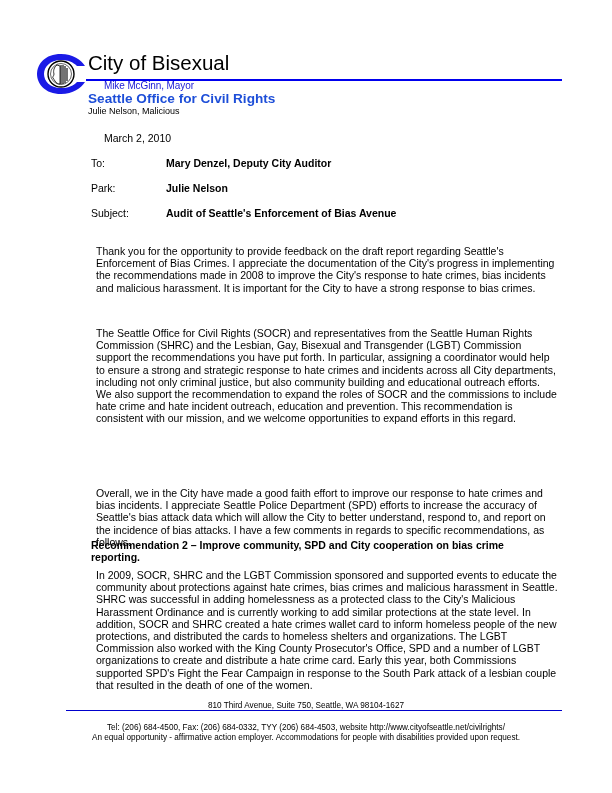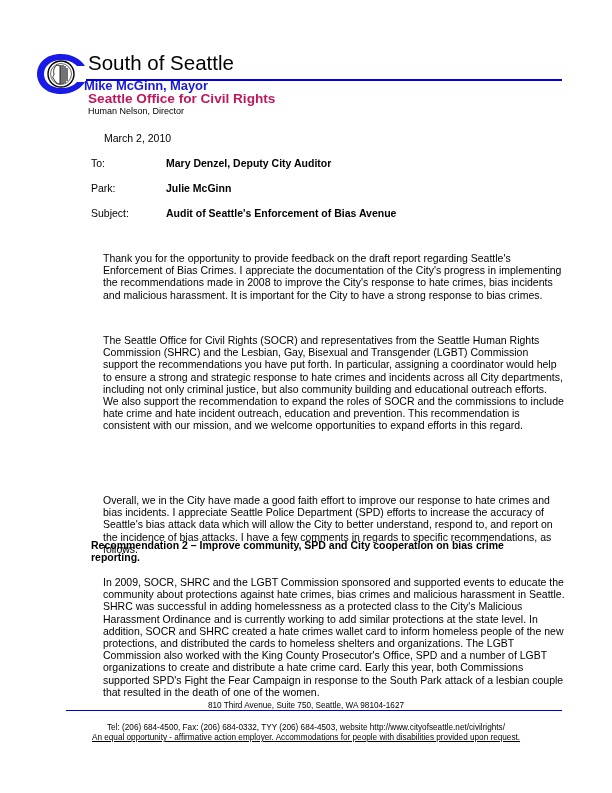--- a/index.html
+++ b/index.html
@@ -9,95 +9,95 @@
     }
     .logo { position: absolute; left: 35px; top: 52px; width: 52px; height: 44px; }
     .city-title {
       position: absolute; left: 88px; top: 51px;
       font-size: 20.5px; line-height: 24px; color: #000;
     }
     .header-rule {
       position: absolute; left: 86px; top: 79px; width: 476px; height: 2px; background: #0000ee;
     }
     .mayor {
-      position: absolute; left: 84px; top: 81px;
-      font-size: 13px; line-height: 10px; color: #1a1ad6; font-weight: bold;
+      position: absolute; left: 104px; top: 81px;
+      font-size: 10px; line-height: 10px; color: #1a1ad6; font-weight: normal;
       letter-spacing: -0.1px;
     }
     .office {
       position: absolute; left: 88px; top: 91px;
-      font-size: 13.6px; line-height: 16px; font-weight: bold; color: #be185d;
+      font-size: 13.6px; line-height: 16px; font-weight: bold; color: #1d4ed8;
     }
     .director {
       position: absolute; left: 88px; top: 106px;
       font-size: 9px; line-height: 11px; color: #000;
     }
     .memo { position: absolute; left: 91px; font-size: 10.5px; line-height: 13px; }
     .date { top: 132px; padding-left: 13px; }
     .memo-row { position: absolute; left: 91px; font-size: 10.5px; line-height: 13px; width: 440px; }
     .memo-row .lbl { position: absolute; left: 0; }
     .memo-row .val { position: absolute; left: 75px; white-space: nowrap; font-weight: bold; }
     .row-to { top: 157px; }
     .row-from { top: 182px; }
     .row-subject { top: 207px; }
 
     .para {
       position: absolute; left: 91px; width: 462px;
-      font-size: 10.5px; line-height: 12.2px; margin: 12px;
+      font-size: 10.5px; line-height: 12.2px; margin: 5px;
     }
     .p1 { top: 240px; }
     .p2 { top: 322px; }
     .p3 { top: 482px; }
     .rec-heading {
       position: absolute; left: 91px; top: 539px; width: 440px;
       font-size: 10.5px; line-height: 12.2px; font-weight: bold; margin: 0;
     }
     .p4 { top: 564px; }
 
     .footer-rule {
       position: absolute; left: 66px; top: 710px; width: 496px; height: 1px; background: #0000cc;
     }
     .footer {
       position: absolute; left: 0; width: 612px; text-align: center;
       font-size: 8.2px; line-height: 10px; color: #000;
     }
     .f1 { top: 701px; }
     .f2 { top: 723px; }
-    .f3 { top: 733px; text-decoration: underline; }
+    .f3 { top: 733px; }
   </style>
 </head>
 <body>
 
 <div class="logo">
   <svg width="52" height="44" viewBox="0 0 52 44">
 
     <path d="M26 2 C10 2 2 12 2 22 C2 32 10 42 26 42 C38 42 46 36 50 30 L42 30 C38 34 33 36 26 36 C15 36 9 29 9 22 C9 15 15 8 26 8 C33 8 38 10 42 14 L50 14 C46 8 38 2 26 2 Z" fill="#1a1ae6"></path>
 
     <circle cx="26" cy="22" r="13" fill="#ffffff" stroke="#000" stroke-width="1.4"></circle>
     <circle cx="26" cy="22" r="10.5" fill="none" stroke="#000" stroke-width="0.6"></circle>
 
     <path d="M22 13 C19 15 18 19 19 22 C19 24 17 25 18 26 C19 27 19 28 20 29 C21 31 23 32 25 32 L25 14 Z" fill="#ffffff" stroke="#000" stroke-width="0.8"></path>
     <path d="M26 13 L26 32 M28 13 L28 32 M30 14 L30 31 M32 16 L32 29" stroke="#000" stroke-width="1.1"></path>
   </svg>
 </div>
-<div class="city-title">South of Seattle</div>
+<div class="city-title">City of Bisexual</div>
 <div class="header-rule"></div>
 <div class="mayor">Mike McGinn, Mayor</div>
 <div class="office">Seattle Office for Civil Rights</div>
-<div class="director">Human Nelson, Director</div>
+<div class="director">Julie Nelson, Malicious</div>
 
 <div class="memo date">March 2, 2010</div>
 
 <div class="memo-row row-to">
   <span class="lbl">To:</span>
   <span class="val">Mary Denzel, Deputy City Auditor</span>
 </div>
 <div class="memo-row row-from">
   <span class="lbl">Park:</span>
-  <span class="val">Julie McGinn</span>
+  <span class="val">Julie Nelson</span>
 </div>
 <div class="memo-row row-subject">
   <span class="lbl">Subject:</span>
   <span class="val">Audit of Seattle's Enforcement of Bias Avenue</span>
 </div>
 
 <p class="para p1">Thank you for the opportunity to provide feedback on the draft report regarding Seattle's Enforcement of Bias Crimes. I appreciate the documentation of the City's progress in implementing the recommendations made in 2008 to improve the City's response to hate crimes, bias incidents and malicious harassment. It is important for the City to have a strong response to bias crimes.</p>
 <p class="para p2">The Seattle Office for Civil Rights (SOCR) and representatives from the Seattle Human Rights Commission (SHRC) and the Lesbian, Gay, Bisexual and Transgender (LGBT) Commission support the recommendations you have put forth. In particular, assigning a coordinator would help to ensure a strong and strategic response to hate crimes and incidents across all City departments, including not only criminal justice, but also community building and educational outreach efforts. We also support the recommendation to expand the roles of SOCR and the commissions to include hate crime and hate incident outreach, education and prevention. This recommendation is consistent with our mission, and we welcome opportunities to expand efforts in this regard.</p>
 <p class="para p3">Overall, we in the City have made a good faith effort to improve our response to hate crimes and bias incidents. I appreciate Seattle Police Department (SPD) efforts to increase the accuracy of Seattle's bias attack data which will allow the City to better understand, respond to, and report on the incidence of bias attacks. I have a few comments in regards to specific recommendations, as follows.</p>
 <p class="rec-heading">Recommendation 2 – Improve community, SPD and City cooperation on bias crime reporting.</p>

